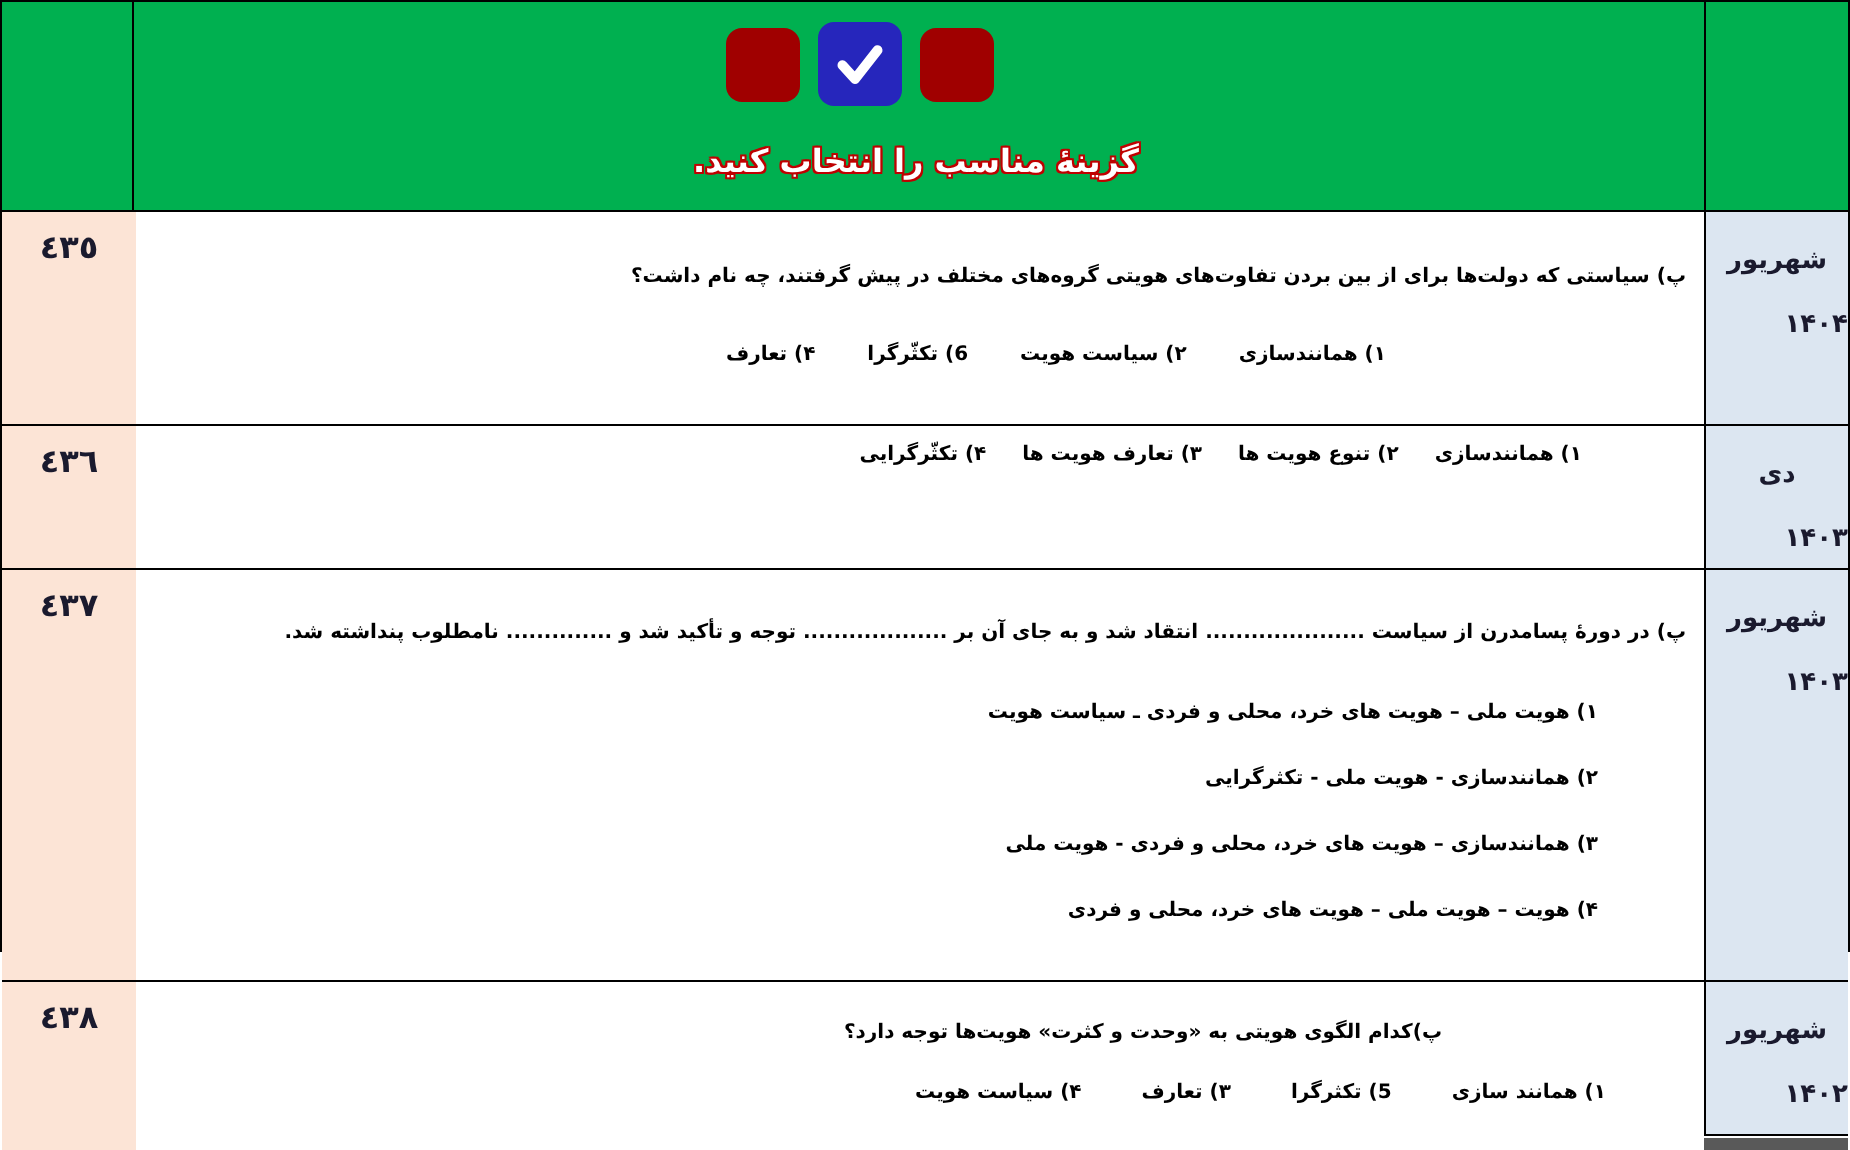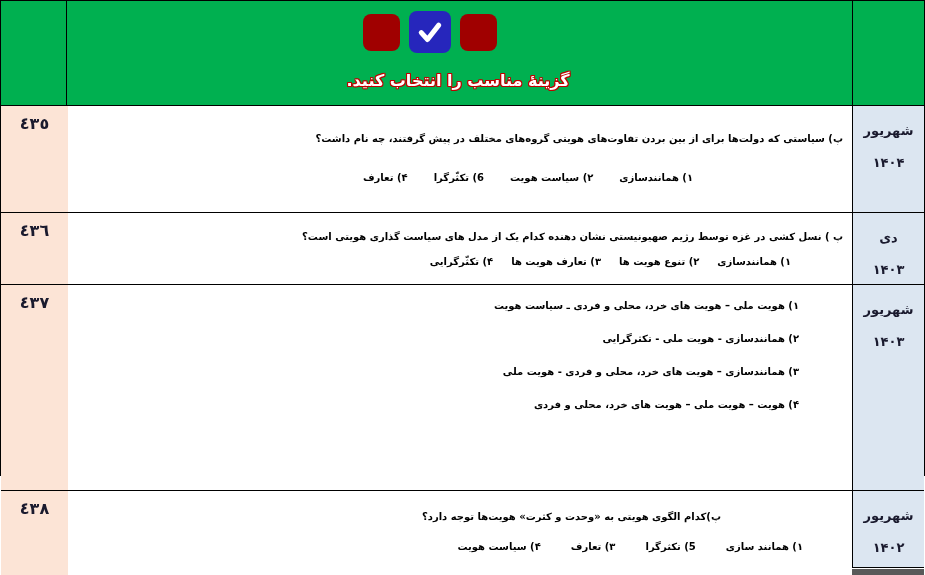--- a/index.html
+++ b/index.html
@@ -63,21 +63,21 @@
   .row-4 { top: 490px; height: 85px;  }
 
   .cell { position: absolute; top: 0; bottom: 0; border-bottom: 1px solid var(--border-black); }
   .cell-date {
     right: 0; width: 72px;
     background: var(--date-cell-blue);
     border-left: 1px solid var(--border-black);
     text-align: center; color: var(--text-dark); font-weight: bold; font-size: 13px;
     padding-top: 17px;
   }
-  .cell-date .year { margin-top: 17px; }
+  .cell-date .year { margin-top: 17px; text-align: right; }
   .row-4 .cell-date { bottom: auto; height: 77px; }
   .gray-under {
     position: absolute; right: 0; top: 78px; width: 72px; height: 8px;
     background: var(--next-row-gray);
   }
   .cell-content {
     right: 72px; width: 786px;
     background: #ffffff;
     border-left: 1px solid var(--border-black);
     color: #000; font-weight: bold; font-size: 10px;
@@ -143,37 +143,37 @@
     </div>
     <div class="cell cell-number">٤٣٥</div>
   </div>
 
   <div class="row row-2">
     <div class="cell cell-date">
       <div>دی</div>
       <div class="year">۱۴۰۳</div>
     </div>
     <div class="cell cell-content">
-      <div class="q">پ ) نسل کشی در غزه توسط رژیم صهیونیستی نشان دهنده کدام یک از مدل های سیاست گذاری هویتی است؟</div>
       <div class="opts-inline">
         <span>۱) همانندسازی</span>
         <span>۲)  تنوع هویت ها</span>
         <span>۳) تعارف هویت ها</span>
         <span>۴) تکثّرگرایی</span>
       </div>
     </div>
     <div class="cell cell-number">٤٣٦</div>
   </div>
 
   <div class="row row-3">
     <div class="cell cell-date">
       <div>شهریور</div>
       <div class="year">۱۴۰۳</div>
     </div>
     <div class="cell cell-content">
+      <div class="q">پ) در دورۀ پسامدرن از سیاست ..................... انتقاد شد و به جای آن بر ................... توجه و تأکید شد و .............. نامطلوب پنداشته شد.</div>
       <div class="opts-block">
         <div class="opt">۱) هویت ملی – هویت های خرد، محلی و فردی ـ سیاست هویت</div>
         <div class="opt">۲) همانندسازی - هویت ملی - تکثرگرایی</div>
         <div class="opt">۳) همانندسازی – هویت های خرد، محلی و فردی - هویت ملی</div>
         <div class="opt">۴) هویت – هویت ملی – هویت های خرد، محلی و فردی</div>
       </div>
     </div>
     <div class="cell cell-number">٤٣٧</div>
   </div>
 

